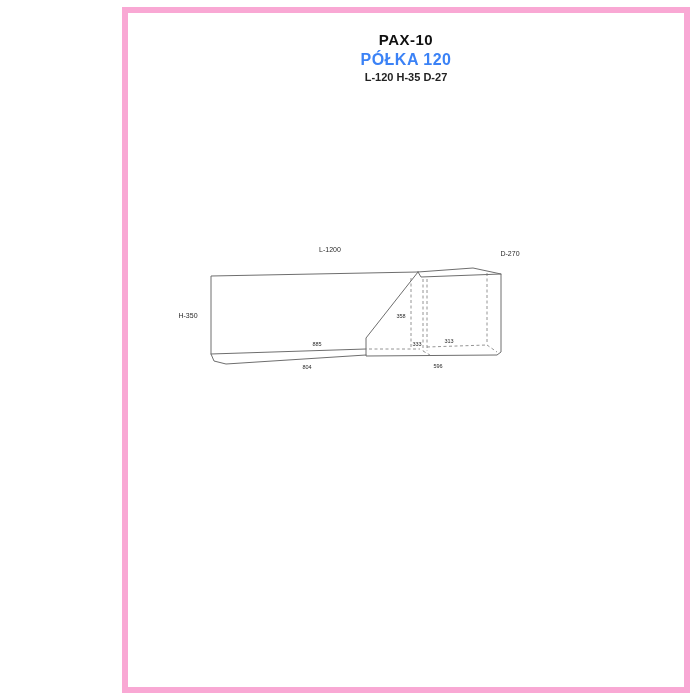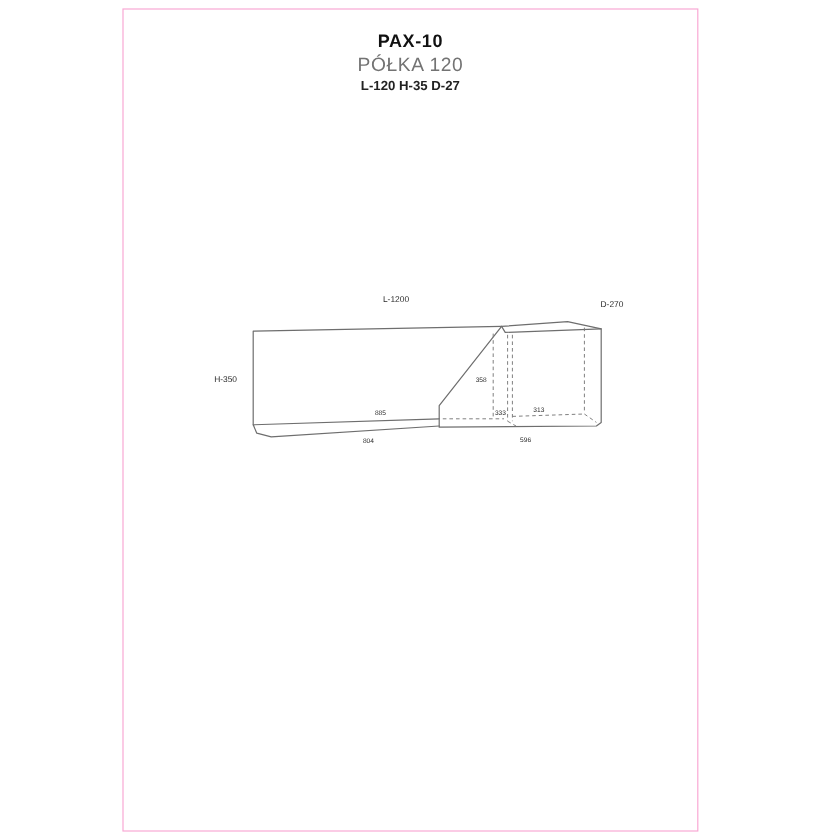--- a/index.html
+++ b/index.html
@@ -12,48 +12,48 @@
   }
   .canvas {
     position: relative;
     width: 700px;
     height: 700px;
     background: #ffffff;
     overflow: hidden;
   }
   .page {
     position: absolute;
-    left: 102px;
+    left: 122px;
     top: 7px;
-    width: 480px;
+    width: 568px;
     height: 686px;
     background: #ffffff;
-    border: 1px solid #f9a8d4;
+    border: 6px solid #f9a8d4;
     box-sizing: border-box;
   }
   .title-model {
     position: absolute;
     left: 0;
     top: 18px;
     width: 100%;
     text-align: center;
     font-size: 15px;
     font-weight: bold;
     color: #111111;
     letter-spacing: 0.5px;
   }
   .title-name {
     position: absolute;
     left: 0;
     top: 38px;
     width: 100%;
     text-align: center;
     font-size: 16px;
-    font-weight: normal;
-    color: #737373;
+    font-weight: bold;
+    color: #3b82f6;
     letter-spacing: 0.5px;
   }
   .title-size {
     position: absolute;
     left: 0;
     top: 58px;
     width: 100%;
     text-align: center;
     font-size: 11px;
     font-weight: bold;

